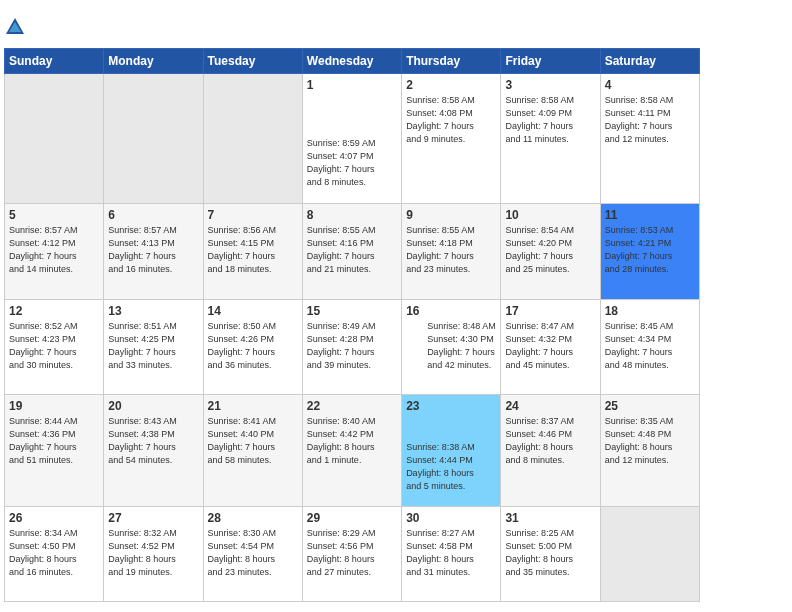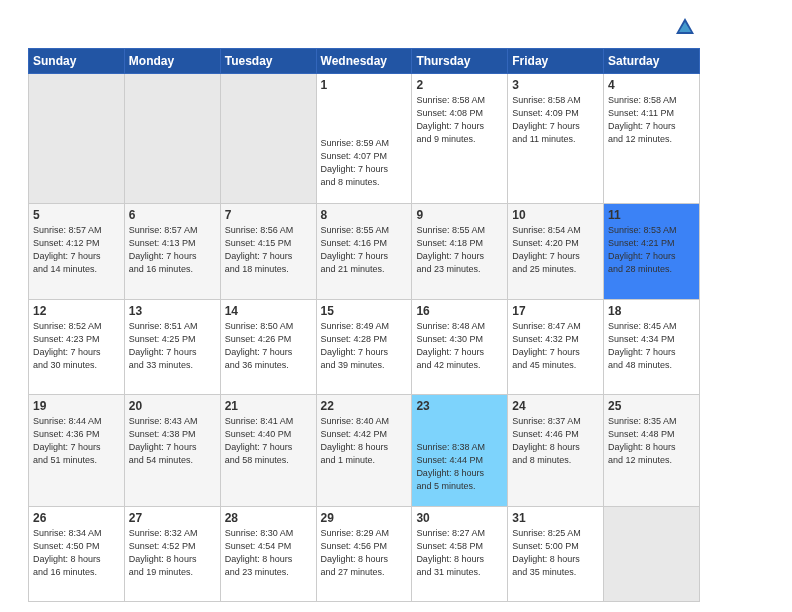--- a/index.html
+++ b/index.html
@@ -6,24 +6,23 @@
     body {
       width: 792px;
       height: 612px;
       font-family: Arial, sans-serif;
       background: #fff;
       overflow: hidden;
     }
     .page {
       width: 716px;
       height: 612px;
-      padding: 16px 16px 10px 28px;
+      padding: 16px 16px 10px 4px;
       display: flex;
       flex-direction: column;
-      align-items: flex-end;
     }
     .header {
       display: flex;
       justify-content: space-between;
       align-items: flex-start;
       margin-bottom: 10px;
     }
     .logo {
       display: flex;
       align-items: center;
@@ -237,21 +236,21 @@
           </td>
           <td>
             <div class="day-number">15</div>
             <div class="day-info" style="white-space: pre-line;">Sunrise: 8:49 AM
 Sunset: 4:28 PM
 Daylight: 7 hours
 and 39 minutes.</div>
           </td>
           <td>
             <div class="day-number">16</div>
-            <div class="day-info" style="white-space: pre-line;">Sunrise: 8:48 AM
+            <div class="day-info" style="white-space: pre-line; margin-left: 21px;">Sunrise: 8:48 AM
 Sunset: 4:30 PM
 Daylight: 7 hours
 and 42 minutes.</div>
           </td>
           <td>
             <div class="day-number">17</div>
             <div class="day-info" style="white-space: pre-line;">Sunrise: 8:47 AM
 Sunset: 4:32 PM
 Daylight: 7 hours
 and 45 minutes.</div>

